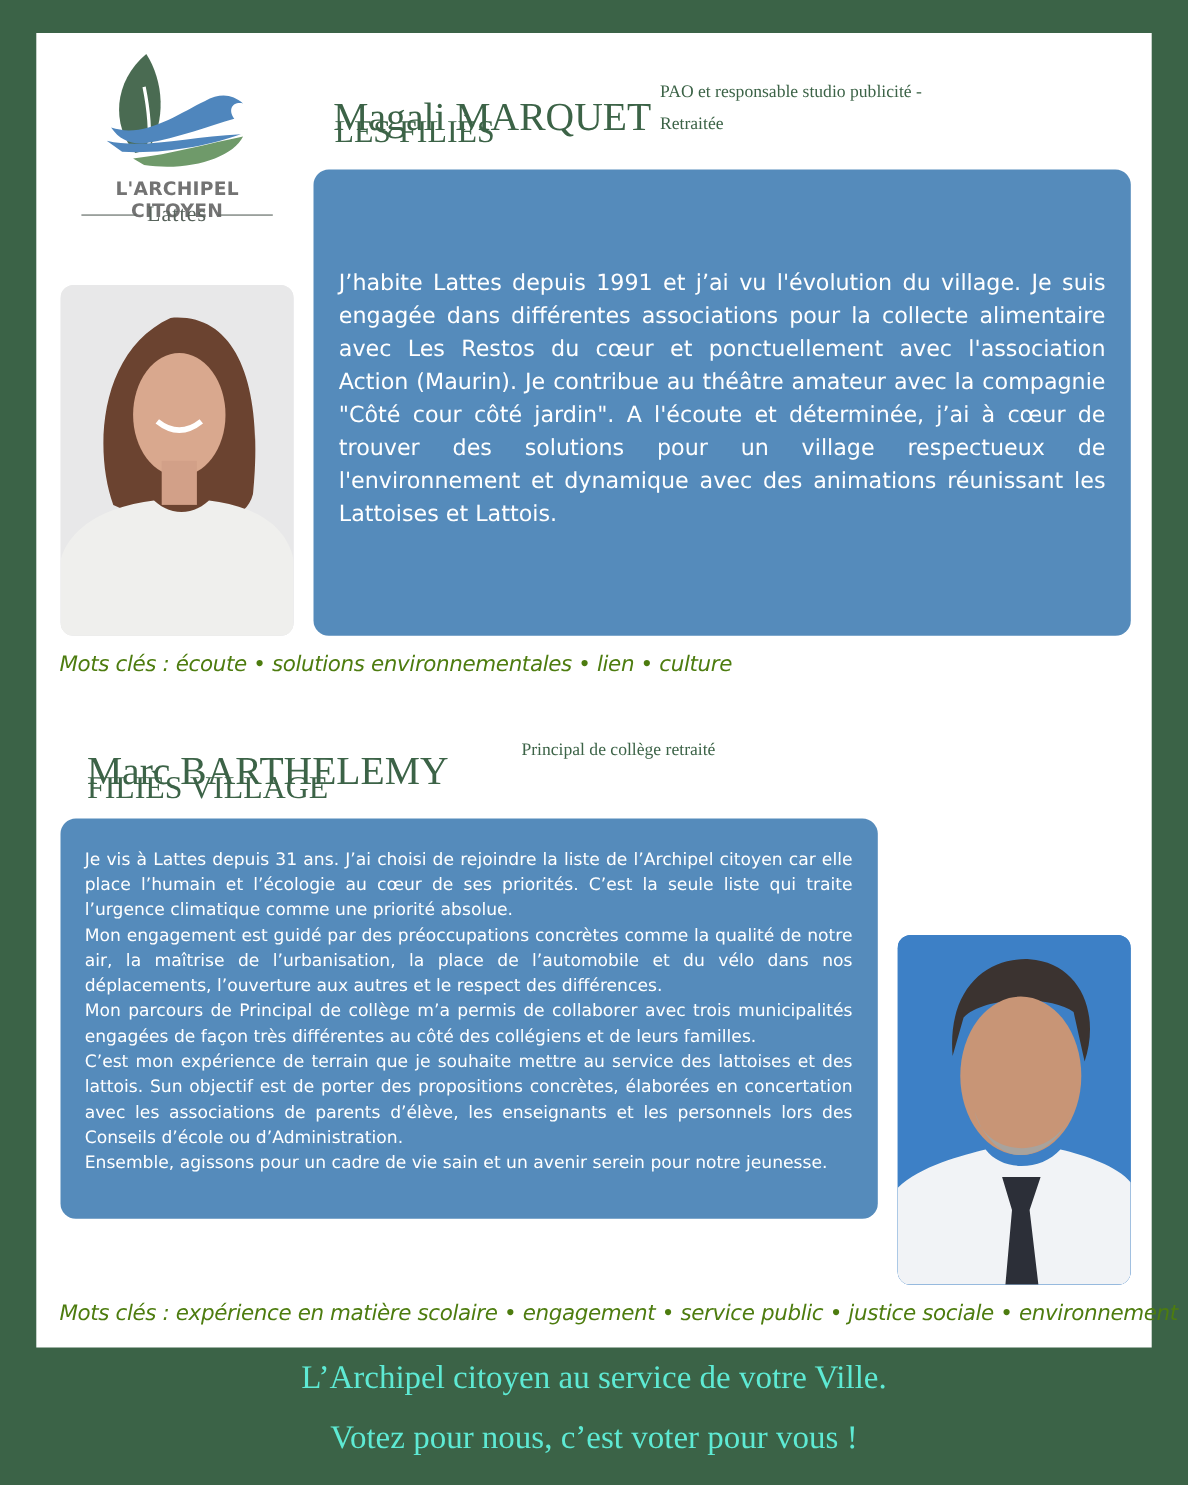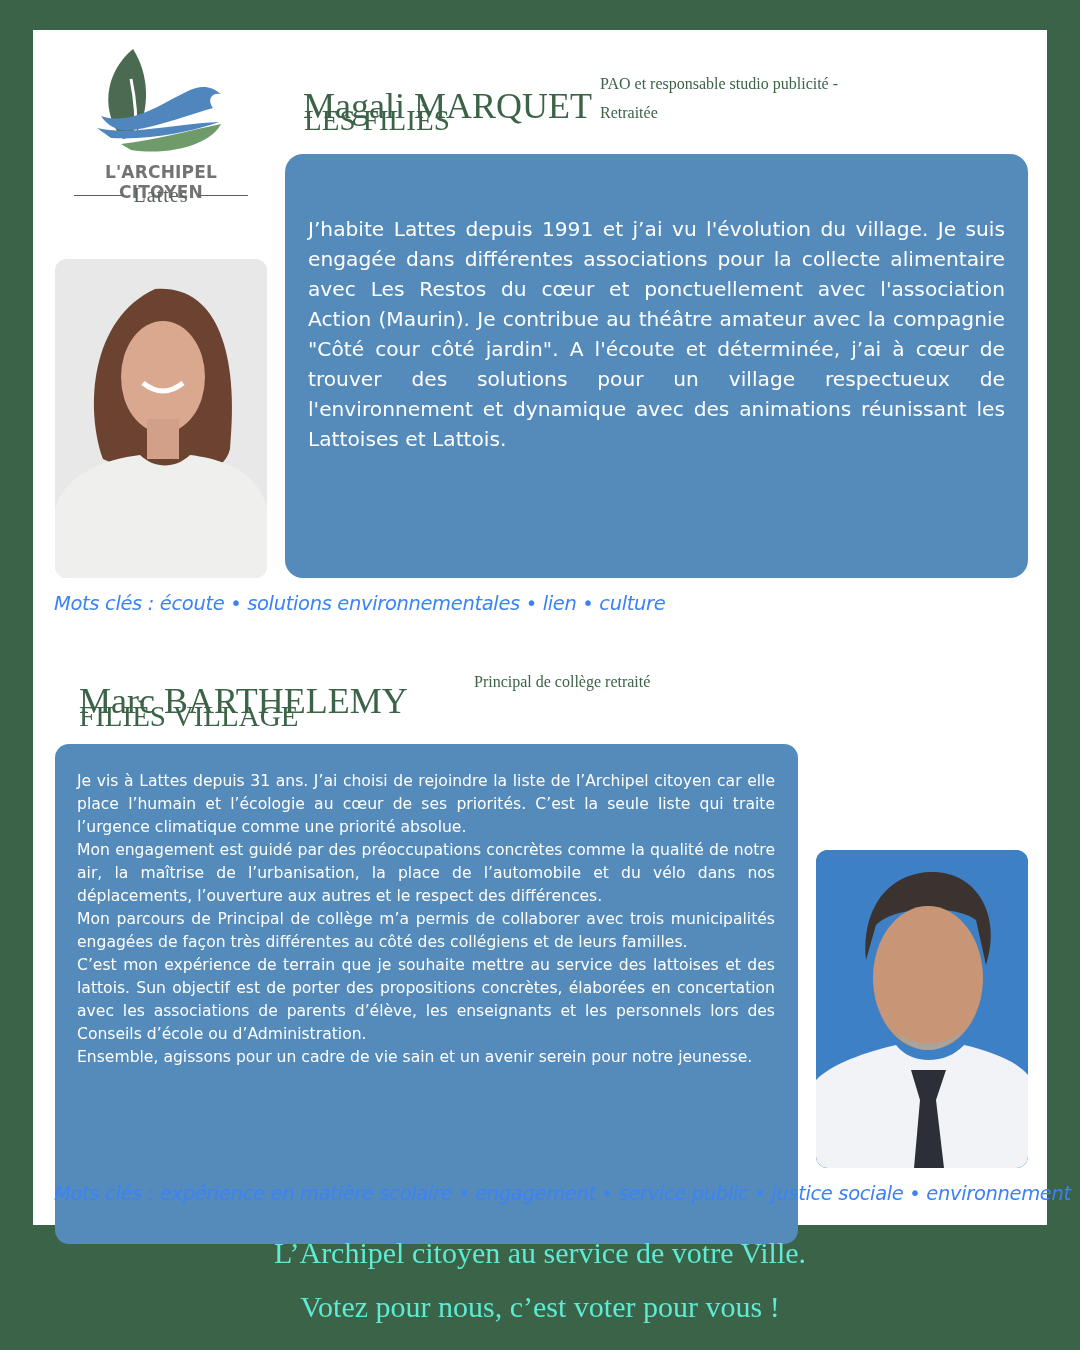--- a/index.html
+++ b/index.html
@@ -38,39 +38,39 @@
     .bio {
       background: #558bbb;
       border-radius: 14px;
       color: #ffffff;
       font-family: "DejaVu Sans", sans-serif;
       text-align: justify;
       box-sizing: border-box;
     }
     .bio1 {
       left: 252px; top: 124px; width: 743px; height: 424px;
-      padding: 60px 23px 0 23px;
-      font-size: 20.2px; line-height: 30px; border-radius: 18px;
+      padding: 88px 23px 0 23px;
+      font-size: 20.2px; line-height: 30px;
     }
     .bio2 {
-      left: 22px; top: 714px; width: 743px; height: 500px;
+      left: 22px; top: 714px; width: 743px; height: 364px;
       padding: 26px 23px 0 22px;
       font-size: 15.6px; line-height: 23px;
     }
     .bio p { margin: 0; }
 
     .photo {
       border-radius: 12px; overflow: hidden;
     }
     .photo1 { left: 22px; top: 229px; width: 212px; height: 319px; background: #e9e9ea; }
     .photo2 { left: 783px; top: 820px; width: 212px; height: 318px; background: #3c7fc6; }
 
     .keywords {
       font-family: "DejaVu Sans", sans-serif; font-style: italic;
-      font-size: 19.5px; color: #3b82f6; white-space: nowrap;
+      font-size: 19.5px; color: #4d7c0f; white-space: nowrap;
       letter-spacing: -0.35px;
     }
     .footer-line {
       position: absolute; left: 0; width: 1080px; text-align: center;
       font-family: "Liberation Serif", serif; color: #5eead4; font-size: 30px;
     }
   </style>
 </head>
 <body>
 

